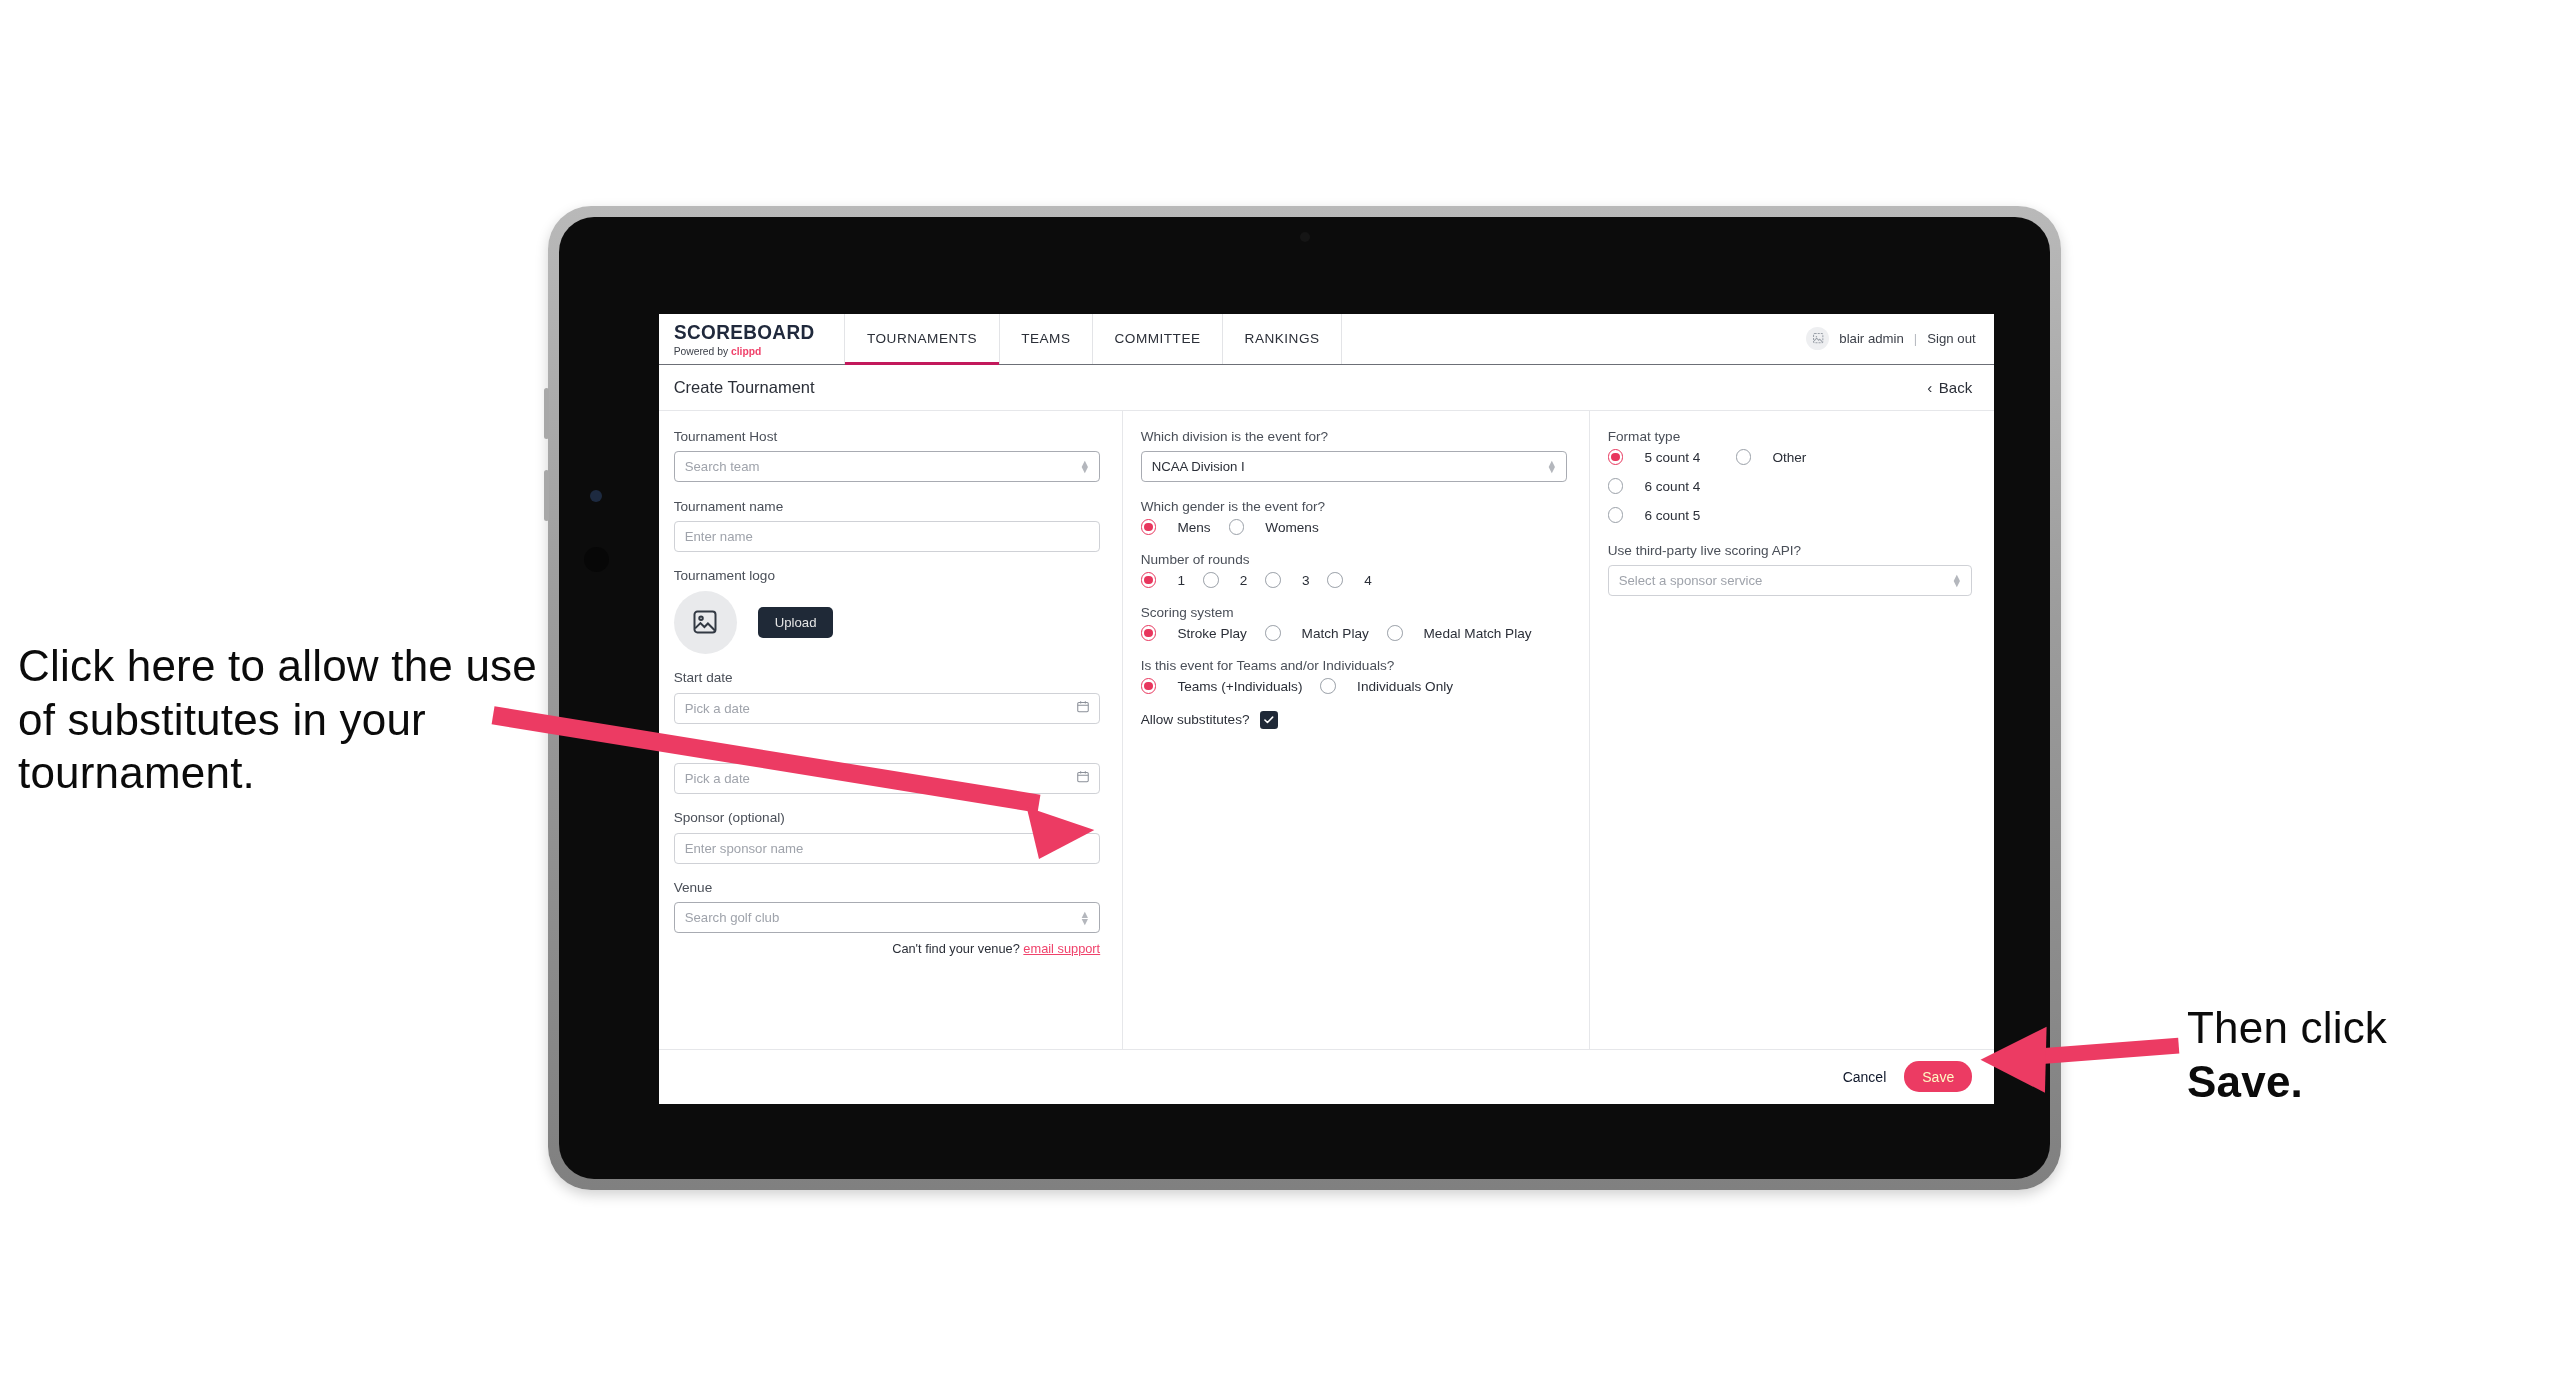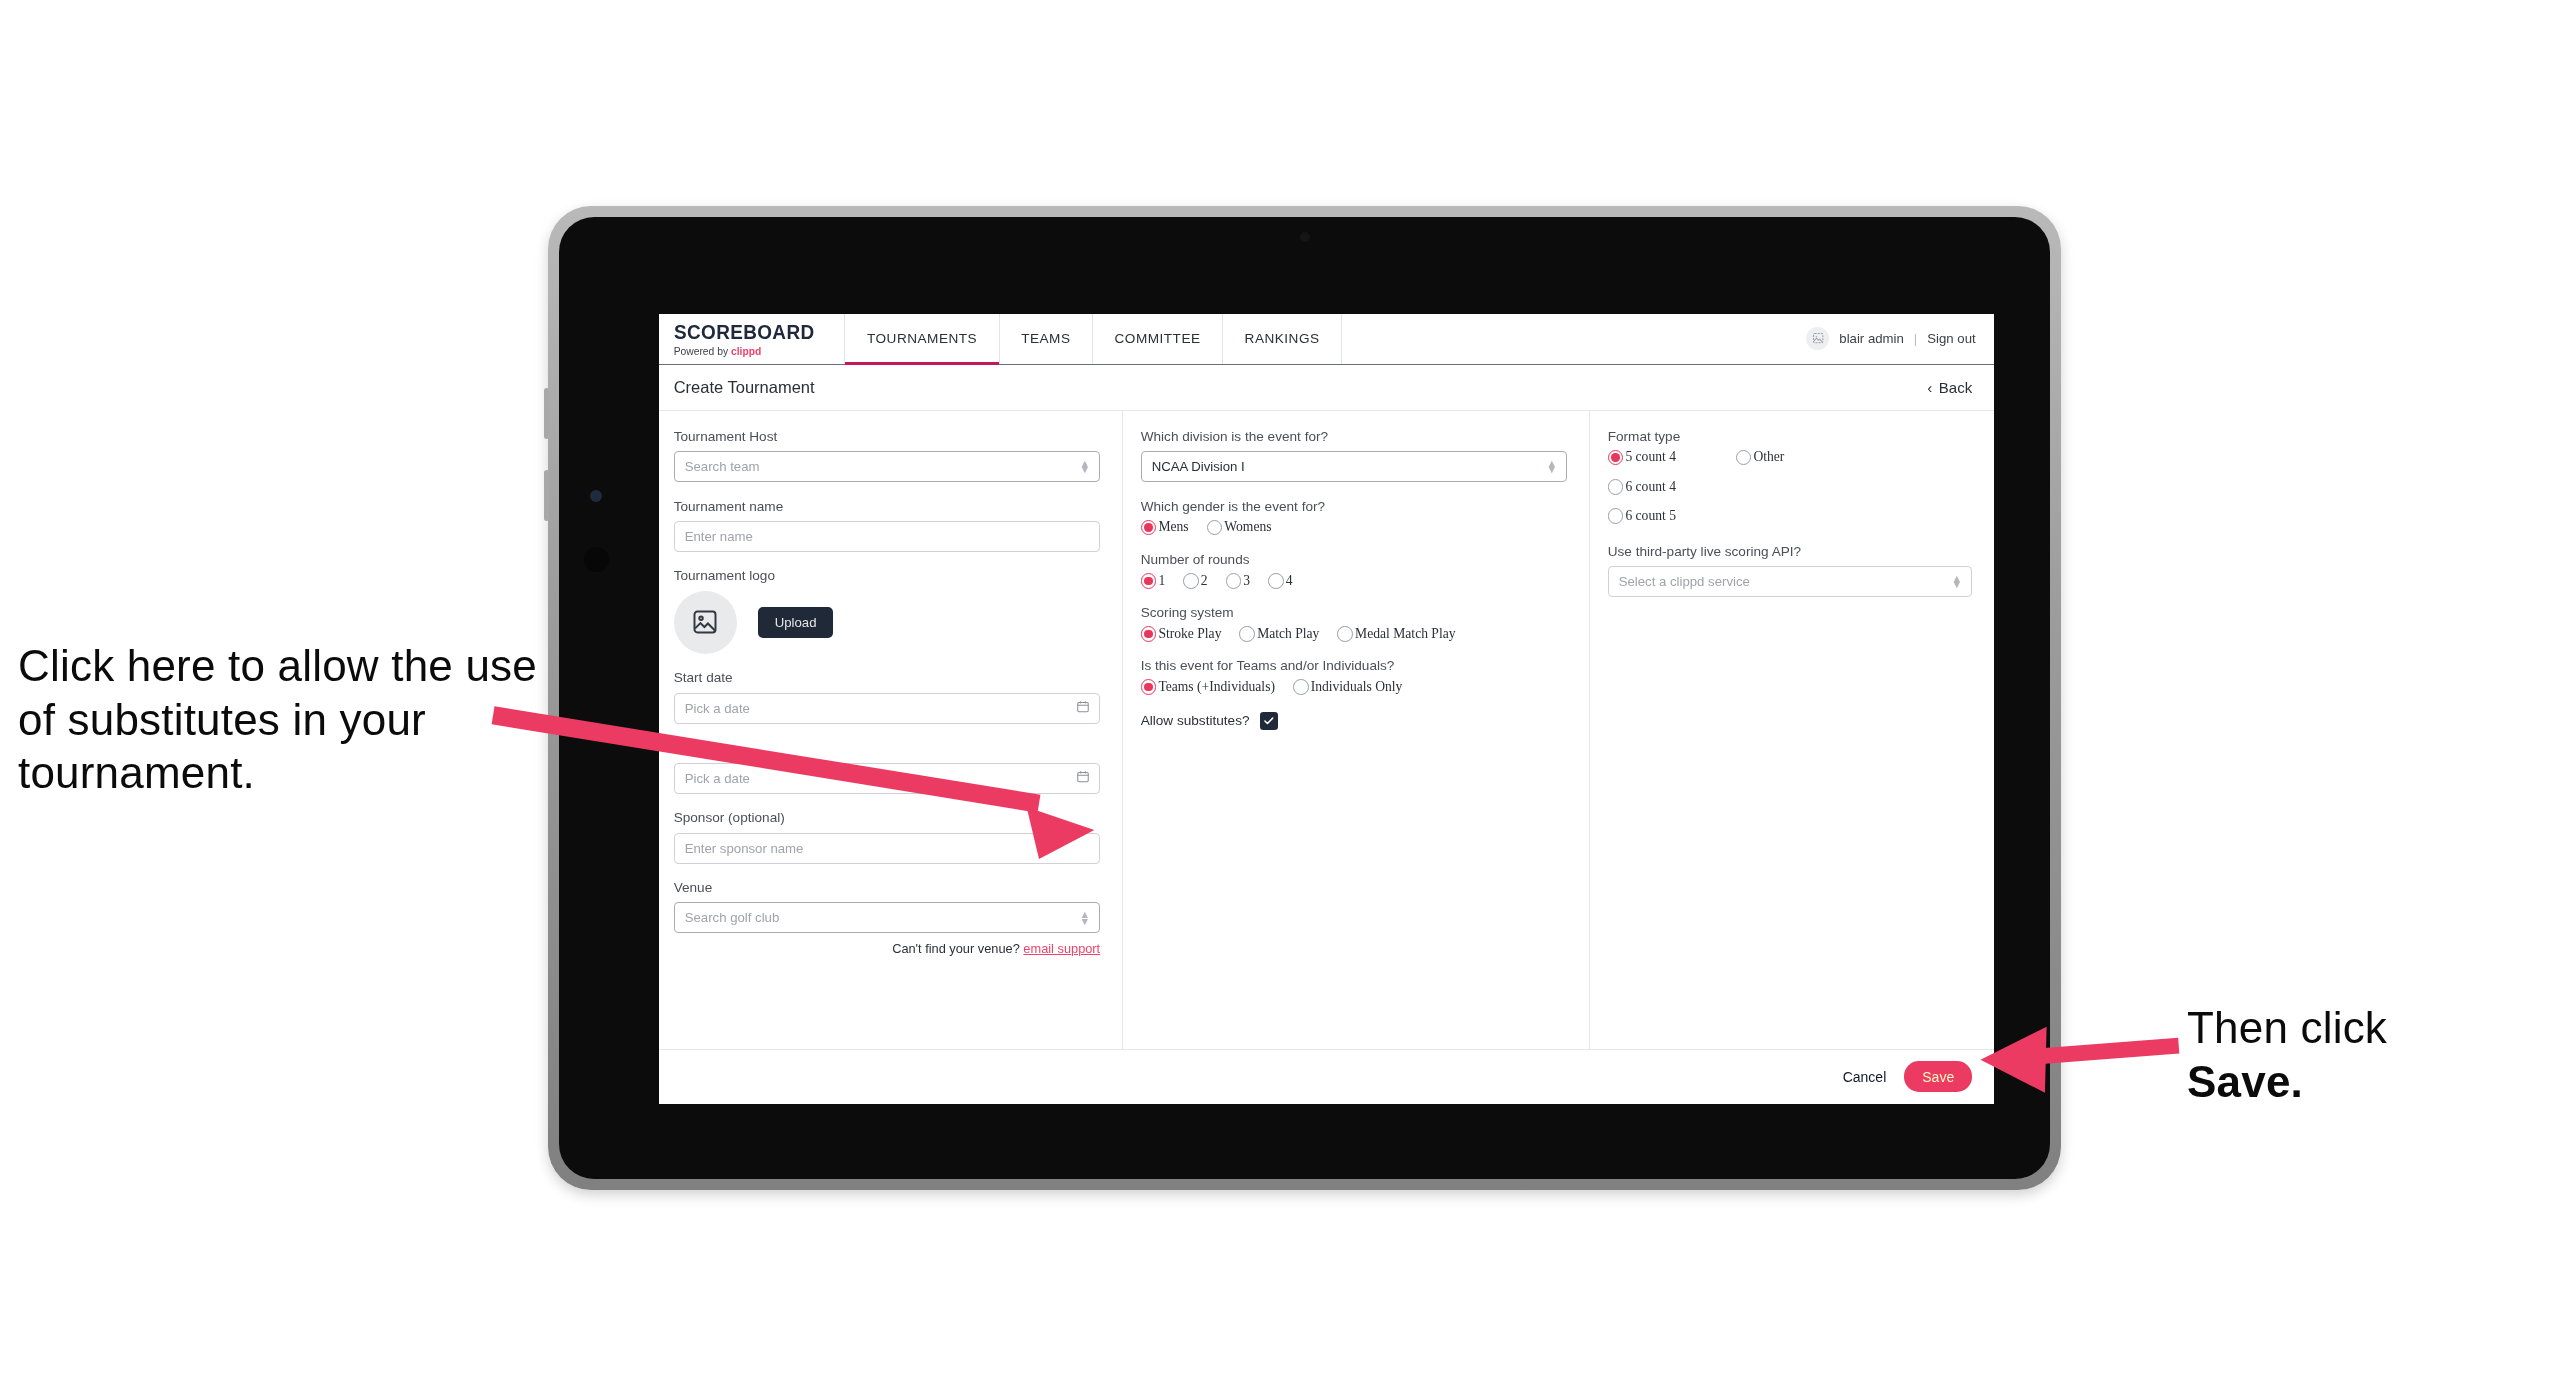--- a/index.html
+++ b/index.html
@@ -174,21 +174,21 @@
   .date-row { display: flex; gap: 16.5px; flex-direction: column; }
   .date-col { flex: 1 1 0; min-width: 0; }
 
   .helper {
     text-align: right; font-size: 12.8px; color: #2b2f38; margin-top: 7.4px;
   }
   .helper a { color: #f0426b; text-decoration: underline; cursor: pointer; }
 
   
   .radio-row { display: flex; align-items: center; flex-wrap: wrap; gap: 8.3px 18px; margin-bottom: 16.5px; }
-  .radio { display: flex; align-items: center; gap: 2px; cursor: pointer; font-family: Liberation Serif, serif; }
+  .radio { display: flex; align-items: center; gap: 21px; cursor: pointer; }
   .rc {
     width: 15.7px; height: 15.7px; border-radius: 50%;
     border: 1.3px solid #9aa0a8; background: #fff;
     display: flex; align-items: center; justify-content: center;
     flex: 0 0 auto;
   }
   .rc.on { border-color: #e8365d; }
   .rc.on::after {
     content: ""; width: 8.3px; height: 8.3px; border-radius: 50%;
     background: #e8365d;
@@ -483,21 +483,21 @@
               <div class="radio">
                 <span class="rc"></span>
                 <span class="rlabel">6 count 5</span>
               </div>
               <div></div>
             </div>
 
             <div class="fgroup">
               <div class="flabel">Use third-party live scoring API?</div>
               <div class="input light">
-                <span>Select a clippd service</span>
+                <span>Select a sponsor service</span>
                 <span class="spin">
                     <span>▲</span>
                     <span>▼</span>
                   </span>
               </div>
             </div>
 
           </div>
 
         </div>

